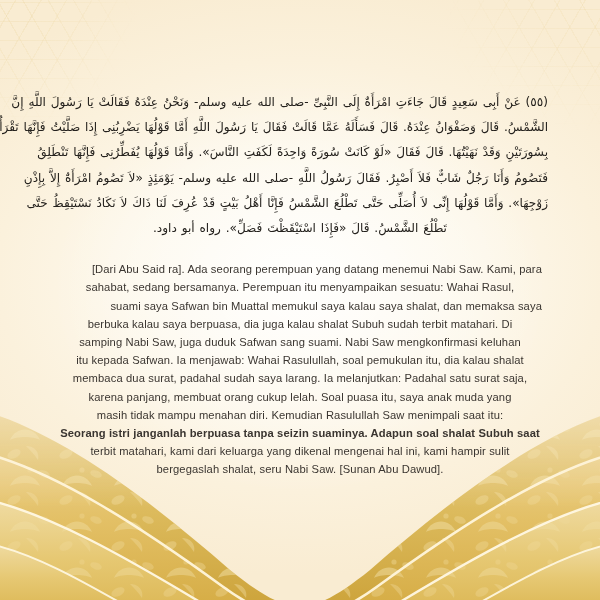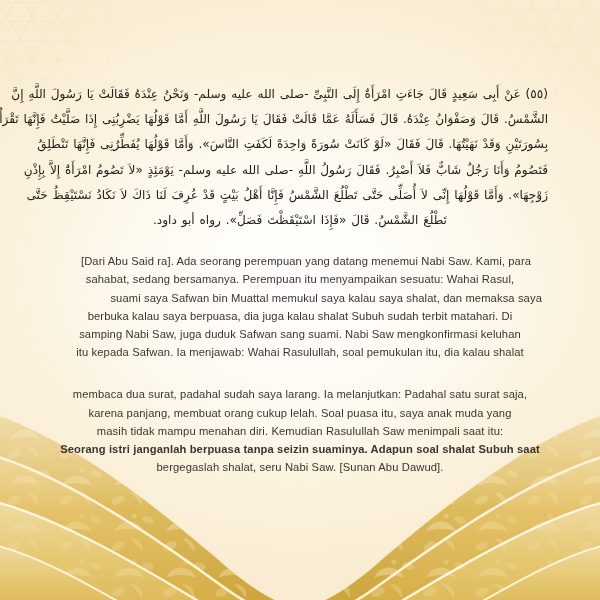--- a/index.html
+++ b/index.html
@@ -60,21 +60,21 @@
   .ornament {
     position: absolute;
     left: 0; bottom: 0;
     width: 600px; height: 230px;
     pointer-events: none;
   }
 
   
   .content {
     position: absolute;
-    left: 0; top: 4px;
+    left: 0; top: 12px;
     width: 600px;
     padding: 78px 0 0 0;
     box-sizing: border-box;
   }
 
   .arabic-block {
     direction: rtl;
     text-align: center;
     color: #24211d;
     padding: 0 52px;
@@ -97,21 +97,21 @@
     color: #3a3530;
     font-family: "Liberation Sans", sans-serif;
     font-size: 11.2px;
     line-height: 18.2px;
     letter-spacing: .01em;
   }
   .t-line {
     display: block;
     white-space: nowrap;
   }
-  .t-line.first { text-align: center; margin-left: 12px; }
+  .t-line.first { text-align: right; margin-left: 12px; }
 </style>
 </head>
 <body>
 
 <div id="page">
 
   <div class="geo-pattern geo-tl"></div>
   <div class="geo-pattern geo-tr"></div>
   <div class="vignette"></div>
 
@@ -203,21 +203,22 @@
       <span class="arabic-line" style="display: block; transform: none;">تَطْلُعَ الشَّمْسُ. قَالَ «فَإِذَا اسْتَيْقَظْتَ فَصَلِّ». رواه أبو داود.</span>
     </div>
 
     <div class="translation-block">
       <span class="t-line first" style="display: block; transform: none;">[Dari Abu Said ra]. Ada seorang perempuan yang datang menemui Nabi Saw. Kami, para</span>
       <span class="t-line" style="display: block; transform: none;">sahabat, sedang bersamanya. Perempuan itu menyampaikan sesuatu: Wahai Rasul,</span>
       <span class="t-line" style="display: block; transform: none; text-align: right;">suami saya Safwan bin Muattal memukul saya kalau saya shalat, dan memaksa saya</span>
       <span class="t-line" style="display: block; transform: none;">berbuka kalau saya berpuasa, dia juga kalau shalat Subuh sudah terbit matahari. Di</span>
       <span class="t-line" style="display: block; transform: none;">samping Nabi Saw, juga duduk Safwan sang suami. Nabi Saw mengkonfirmasi keluhan</span>
       <span class="t-line" style="display: block; transform: none;">itu kepada Safwan. Ia menjawab: Wahai Rasulullah, soal pemukulan itu, dia kalau shalat</span>
-      <span class="t-line" style="display: block; transform: none; margin-top: 24px;">membaca dua surat, padahal sudah saya larang. Ia melanjutkan: Padahal satu surat saja,</span>
+      <span class="t-line" style="display: block; transform: none;">membaca dua surat, padahal sudah saya larang. Ia melanjutkan: Padahal satu surat saja,</span>
       <span class="t-line" style="display: block; transform: none;">karena panjang, membuat orang cukup lelah. Soal puasa itu, saya anak muda yang</span>
       <span class="t-line" style="display: block; transform: none;">masih tidak mampu menahan diri. Kemudian Rasulullah Saw menimpali saat itu:</span>
       <span class="t-line" style="display: block; transform: none; font-weight: bold;">Seorang istri janganlah berpuasa tanpa seizin suaminya. Adapun soal shalat Subuh saat</span>
+      <span class="t-line" style="display: block; transform: none;">terbit matahari, kami dari keluarga yang dikenal mengenai hal ini, kami hampir sulit</span>
       <span class="t-line" style="display: block; transform: none;">bergegaslah shalat, seru Nabi Saw. [Sunan Abu Dawud].</span>
     </div>
 
   </div>
 </div>
 
 </body></html>

